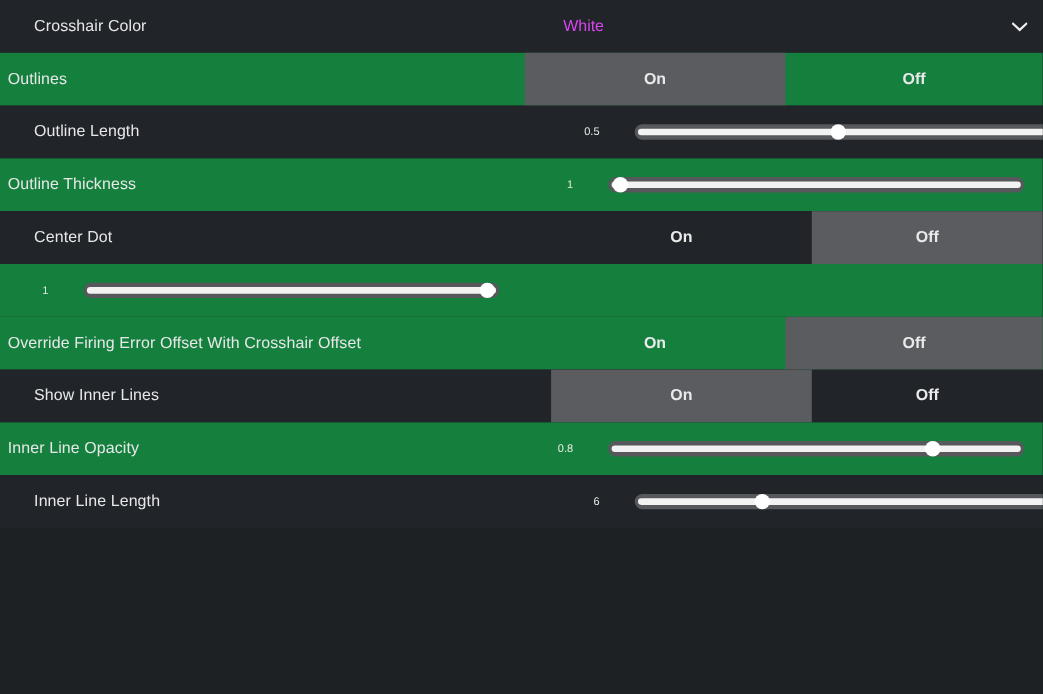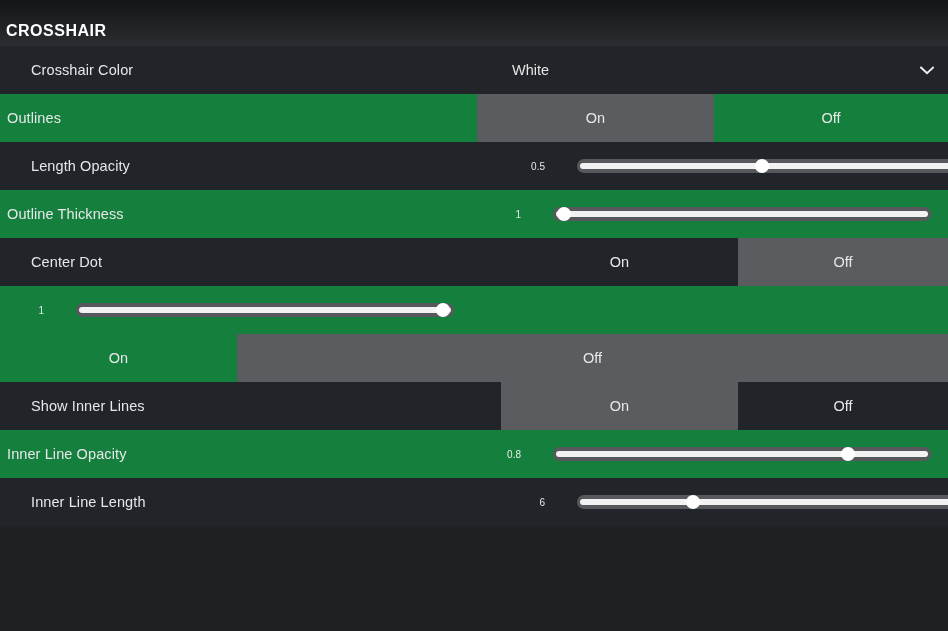--- a/index.html
+++ b/index.html
@@ -62,34 +62,35 @@
   
   .dropdown{
     width:100%;
     height:100%;
     display:flex;
     align-items:center;
     justify-content:space-between;
     padding:0 14px 0 11px;
     cursor:pointer;
   }
-  .dropdown .dd-value{ font-size:14.5px; color:#e5e5e5; }
+  .dropdown .dd-value{ font-size:14.5px; color:#d946ef; }
   .chev{ width:14px; height:9px; position:relative; opacity:.92; }
   .chev svg{ display:block; }
 
   
   .toggle{
     width:100%; height:100%;
     display:flex; align-items:stretch;
   }
   .toggle .opt{
     display:flex; align-items:center; justify-content:center;
     font-size:14.5px; color:#e9e9ea;
     cursor:pointer;
     user-select:none;
+    font-weight:bold;
   }
   .toggle .opt.on-opt  { flex:0 0 237px; }
   .toggle .opt.off-opt { flex:1 1 auto; }
   .toggle .opt.active  { background:#5a5c5f; }
 
   
   .slider-wrap{
     width:100%; height:100%;
     display:flex; align-items:center;
   }
@@ -126,23 +127,20 @@
     border-radius:50%;
     background:#ffffff;
     transform:translate(-50%,-50%);
   }
 </style>
 </head>
 <body>
 
 <div class="panel">
   <div id="content">
-      <div class="section-header">
-        <div class="title">Crosshair</div>
-      </div>
       <div class="row base">
         <div class="row-label">Crosshair Color</div>
         <div class="row-control">
           <div class="dropdown">
             <span class="dd-value">White</span>
             <span class="chev">
               <svg width="14" height="9" viewBox="0 0 14 9">
                 <path d="M1 1.6 L7 7.2 L13 1.6" fill="none" stroke="#ffffff" stroke-width="2" stroke-linecap="square"></path>
               </svg>
             </span>
@@ -152,21 +150,21 @@
       <div class="row alt">
         <div class="row-label">Outlines</div>
         <div class="row-control">
           <div class="toggle">
             <div class="opt on-opt active">On</div>
             <div class="opt off-opt">Off</div>
           </div>
         </div>
       </div>
       <div class="row base">
-        <div class="row-label">Length Opacity</div>
+        <div class="row-label">Outline Length</div>
         <div class="row-control">
           <div class="slider-wrap">
             <div class="sval">0.5</div>
             <div class="slider">
               <div class="fill"></div>
               <div class="thumb" style="left: calc(47.1852% + 7px);"></div>
             </div>
           </div>
         </div>
       </div>
@@ -196,20 +194,21 @@
           <div class="slider-wrap">
             <div class="sval">1</div>
             <div class="slider">
               <div class="fill"></div>
               <div class="thumb" style="left: calc(95.3333% + 7px);"></div>
             </div>
           </div>
         </div>
       </div>
       <div class="row alt">
+        <div class="row-label">Override Firing Error Offset With Crosshair Offset</div>
         <div class="row-control">
           <div class="toggle">
             <div class="opt on-opt">On</div>
             <div class="opt off-opt active">Off</div>
           </div>
         </div>
       </div>
       <div class="row base">
         <div class="row-label">Show Inner Lines</div>
         <div class="row-control">

